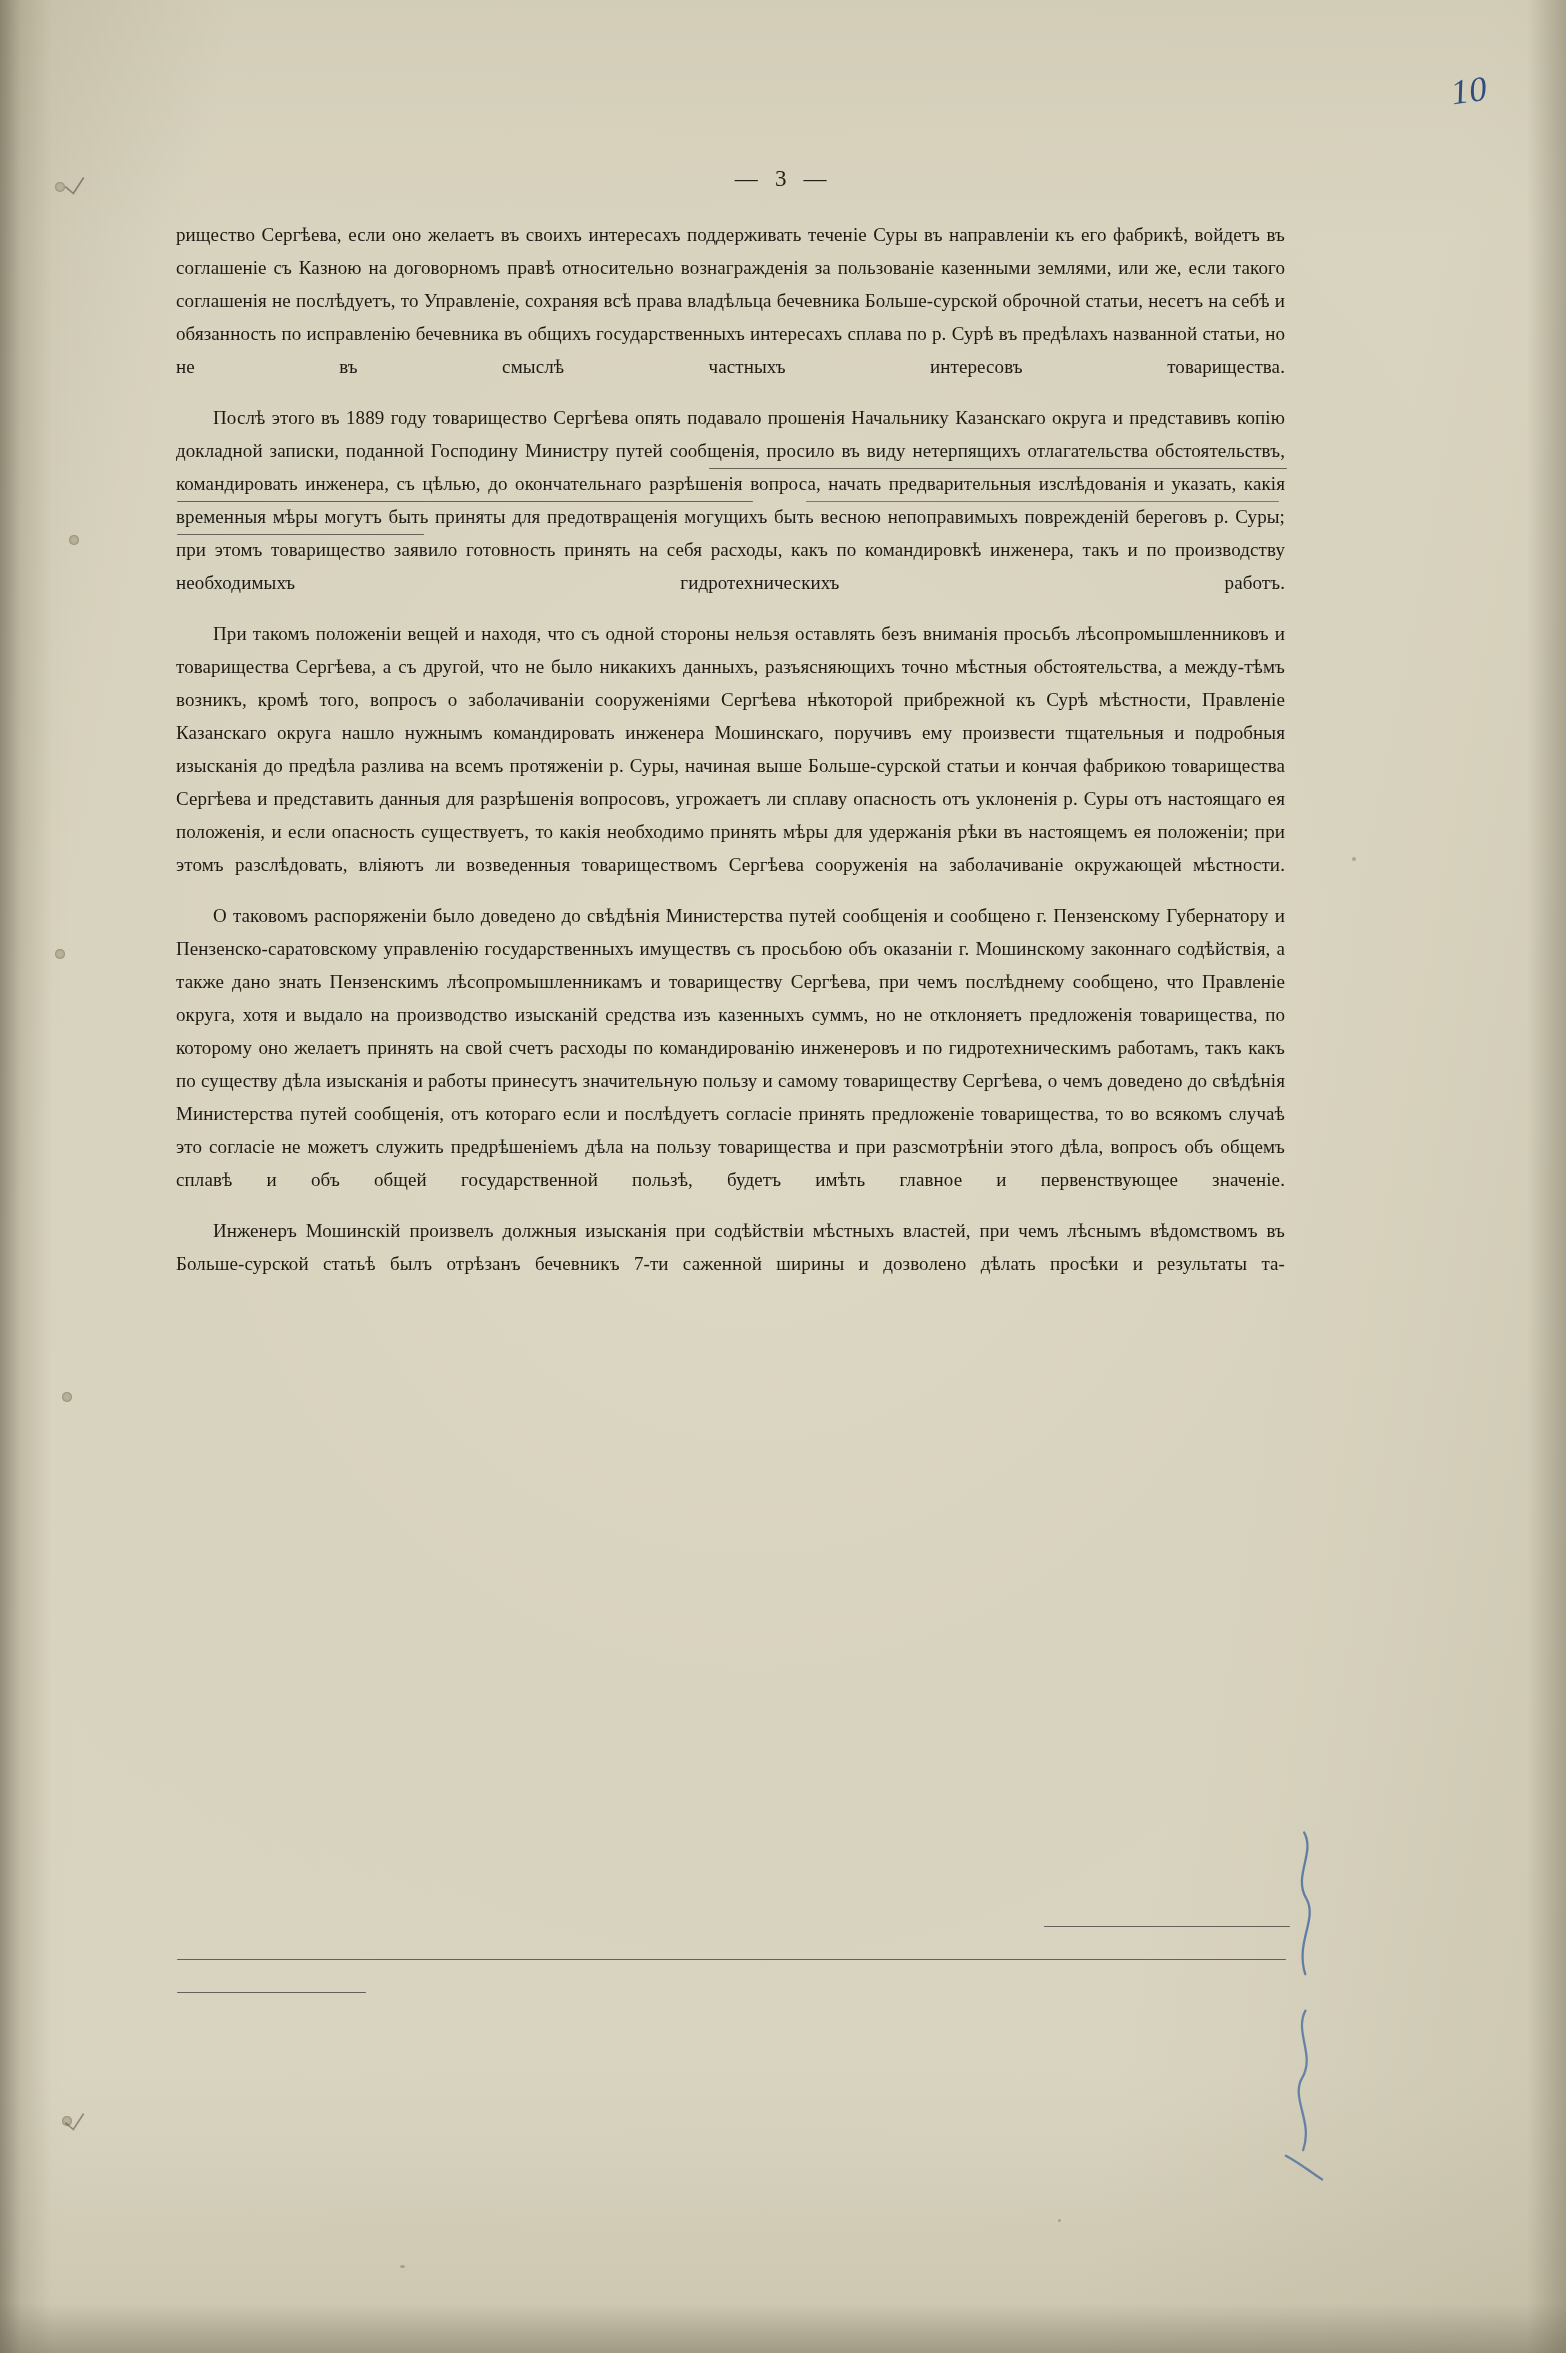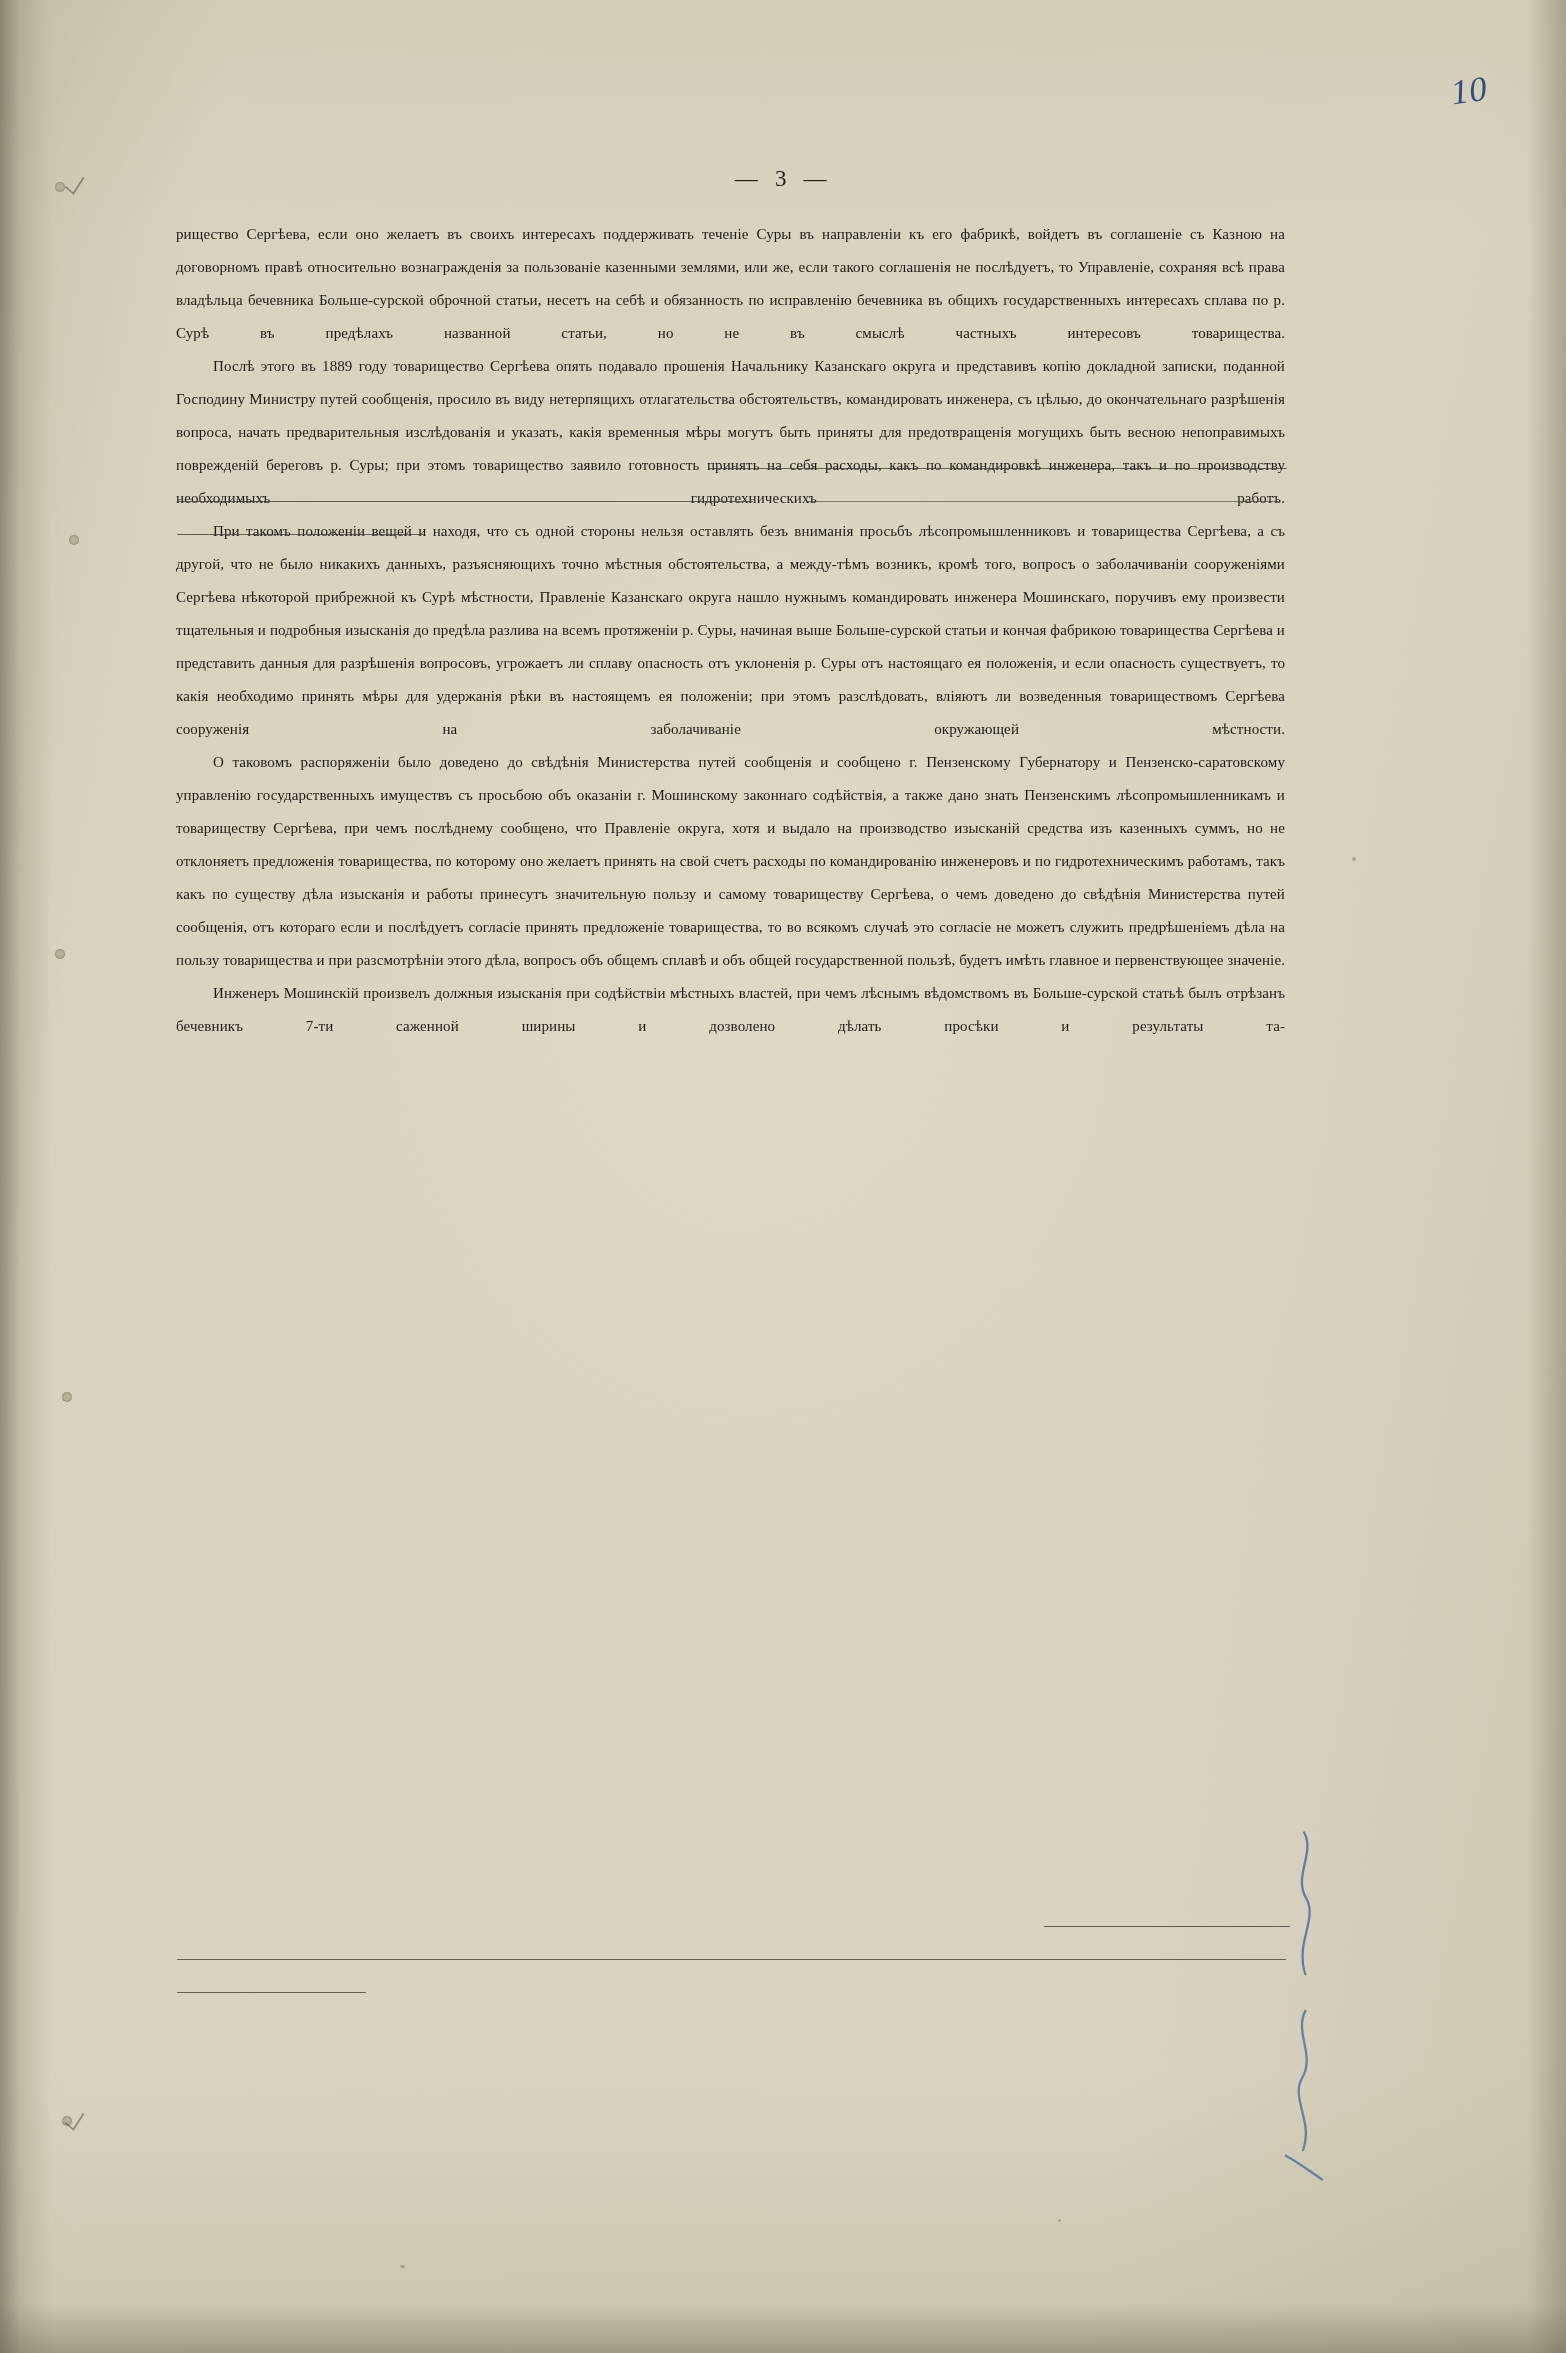--- a/index.html
+++ b/index.html
@@ -79,33 +79,34 @@
     letter-spacing: 5.7px;
     color: #221f18;
   }
 
   .text-block {
     position: absolute;
     left: 176px;
     top: 218px;
     width: 1109px;
     color: #1d1a14;
-    font-size: 15px;
+    font-size: 19px;
     line-height: 33px;
   }
 
   .para {
     margin: 0 0 0 0;
     text-align: justify;
     text-align-last: left;
     text-justify: inter-word;
     letter-spacing: 0.1px;
   }
   .para.indent {
     text-indent: 37px;
+    margin-top: 18px;
   }
   .para.last-justify {
     text-align-last: justify;
   }
 
   
   .mark {
     position: absolute;
     background: #3b3a34;
     opacity: 0.75;

